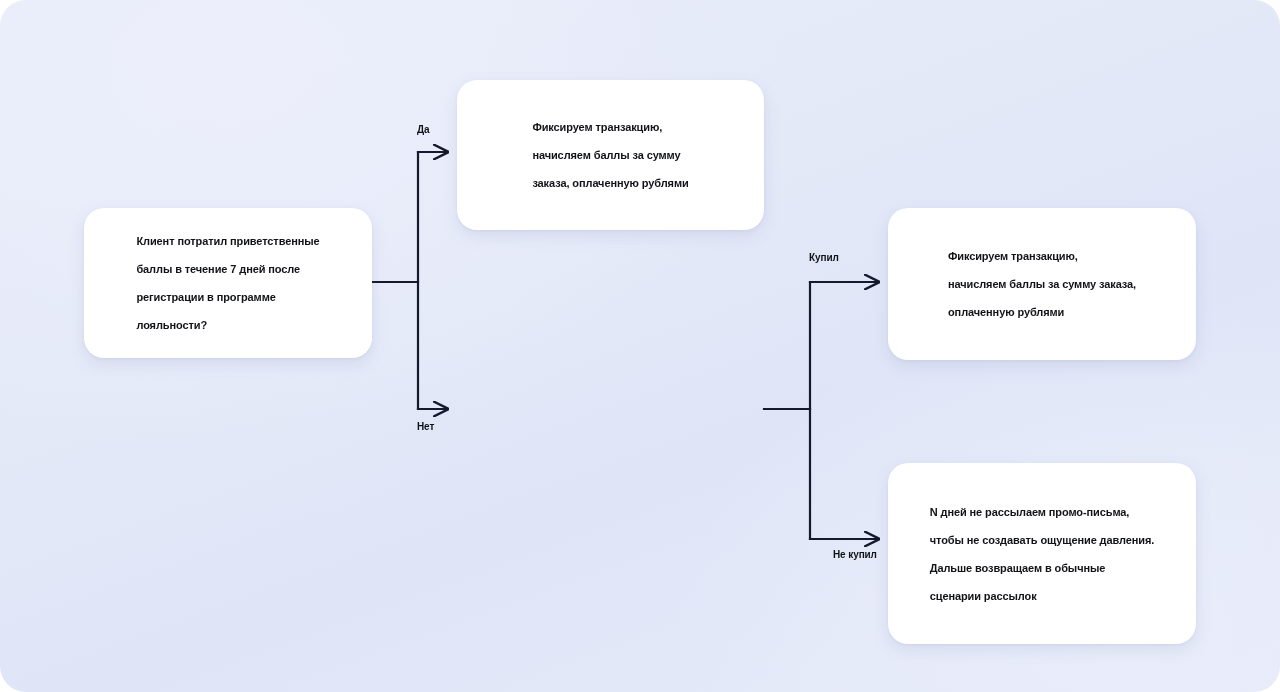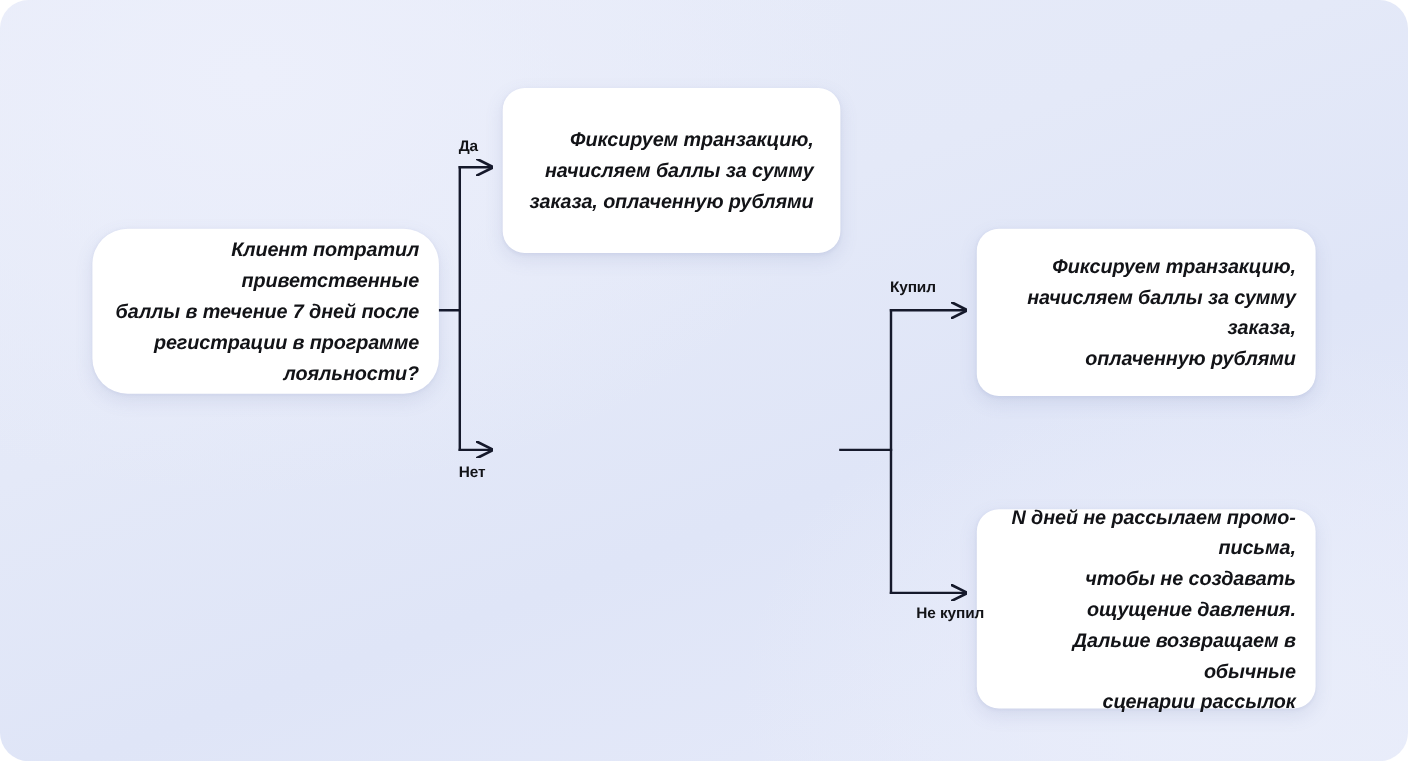--- a/index.html
+++ b/index.html
@@ -33,53 +33,52 @@
     background: #ffffff;
     border-radius: 20px;
     box-shadow: 0 6px 16px rgba(92,107,160,0.13), 0 1px 3px rgba(92,107,160,0.08);
     display: flex;
     align-items: center;
     justify-content: center;
     box-sizing: border-box;
     padding: 6px 18px;
   }
   .node .txt {
-    text-align: right;
-    font-size: 18px;
+    text-align: left;
+    font-size: 11px;
     font-weight: 700;
     line-height: 28px;
     color: #121317;
     letter-spacing: -0.1px;
     white-space: pre-line;
-    font-style: italic;
   }
   .node .txt .hl {
     color: #8399d8;
     font-weight: 500;
   }
 
-  #node-question  { left: 84px;  top: 208px; width: 315px; height: 150px; border-radius: 32px; }
+  #node-question  { left: 84px;  top: 208px; width: 288px; height: 150px; }
   #node-fix-top   { left: 457px; top: 80px;  width: 307px; height: 150px; }
   #node-email     { left: 457px; top: 335px; width: 307px; height: 150px; }
   #node-fix-right { left: 888px; top: 208px; width: 308px; height: 152px; }
   #node-pause     { left: 888px; top: 463px; width: 308px; height: 181px; }
 
   
   #wires {
     position: absolute;
     left: 0; top: 0;
     width: 1280px;
     height: 692px;
     pointer-events: none;
   }
 
   
   .edge-label {
     position: absolute;
-    font-size: 14px;
+    font-size: 10px;
     font-weight: 700;
     color: #121317;
     letter-spacing: -0.1px;
     white-space: nowrap;
   }
   #label-yes        { left: 417px; top: 124px; }
   #label-no         { left: 417px; top: 421px; text-align: right; }
   #label-bought     { left: 809px; top: 252px; }
   #label-not-bought { left: 833px; top: 549px; }
 </style>

